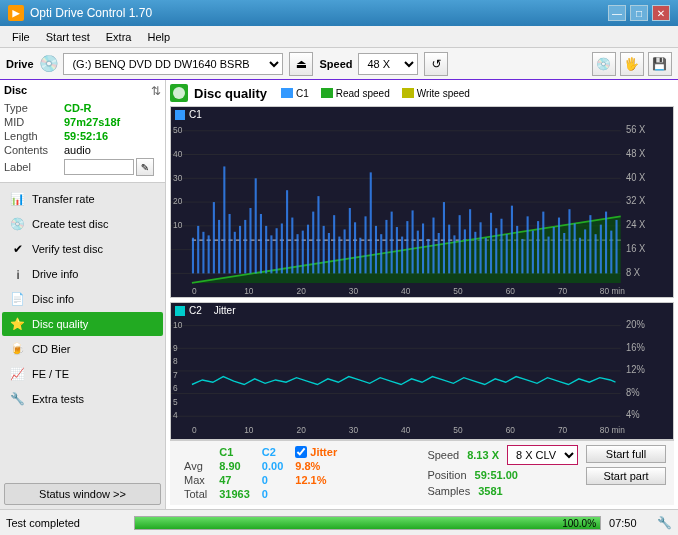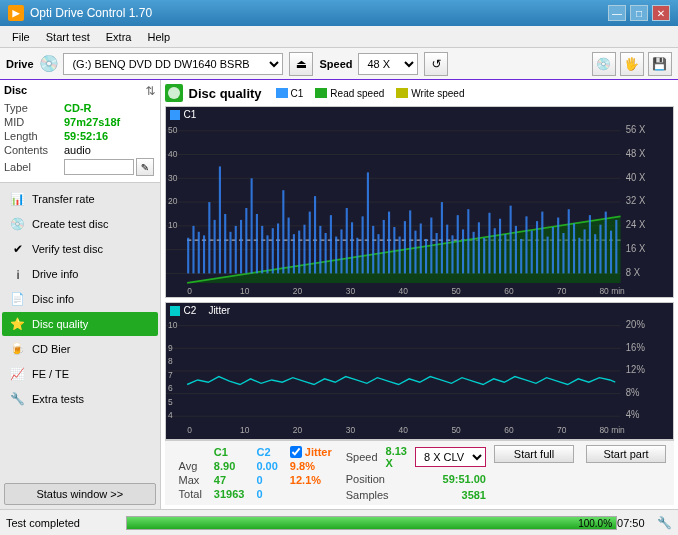--- a/index.html
+++ b/index.html
@@ -347,47 +347,47 @@
     .speed-value { color: #22aa22; font-weight: bold; font-size: 11px; }
     .speed-dropdown {
       background: white;
       border: 1px solid #be185d;
       padding: 1px 4px;
       font-size: 11px;
       height: 20px;
     }
     .action-btns {
       display: flex;
-      flex-direction: row;
-      gap: 12px;
+      flex-direction: column;
+      gap: 4px;
     }
     .action-btn {
       background: linear-gradient(to bottom, #fff, #e0e0e0);
       border: 1px solid #aaa;
       padding: 2px 12px;
       font-size: 11px;
       cursor: pointer;
       text-align: center;
       min-width: 80px;
     }
     .position-info {
       display: flex;
       gap: 8px;
       font-size: 11px;
-      justify-content: space-between;
     }
 
     
     .status-bar {
       background: #f0f0f0;
       border-top: 1px solid #ccc;
       height: 26px;
       display: flex;
       align-items: center;
       padding: 0 6px;
+      gap: 8px;
     }
     .status-text {
       font-size: 11px;
       color: #000;
       min-width: 120px;
     }
     .progress-bar-container {
       flex: 1;
       height: 14px;
       background: #ddd;

